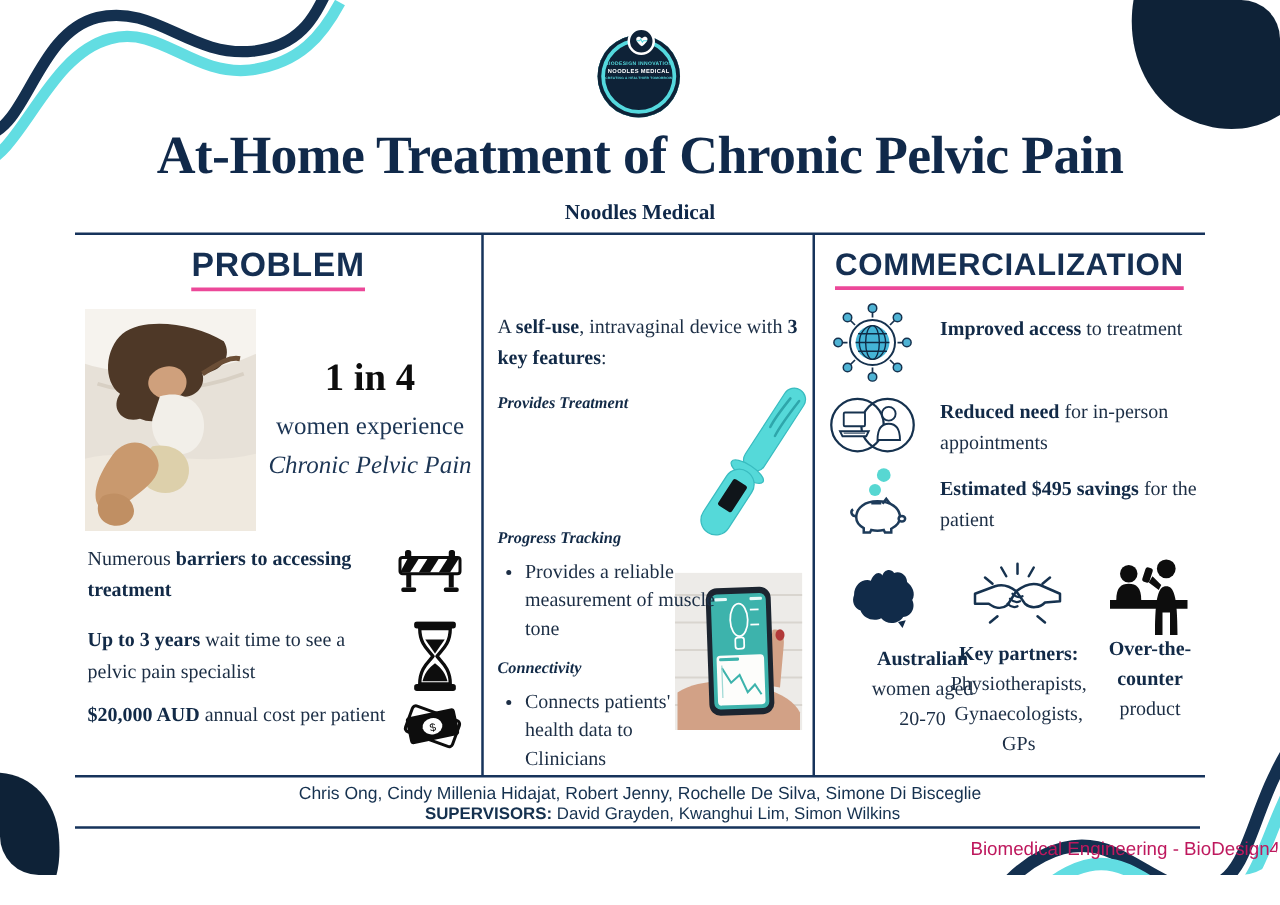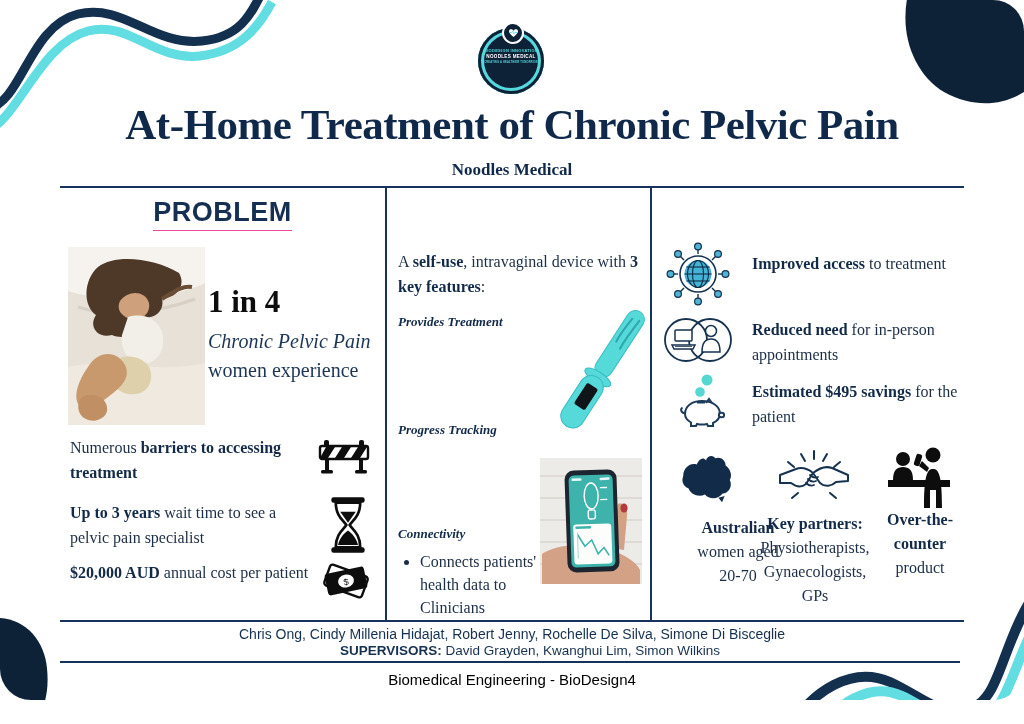--- a/index.html
+++ b/index.html
@@ -24,43 +24,43 @@
   
   #title{left:0;top:100px;width:1024px;text-align:center;font-weight:bold;font-size:43px;
     color:#10294a;letter-spacing:-0.5px;z-index:2;}
   #subtitle{left:0;top:160px;width:1024px;text-align:center;font-weight:bold;font-size:17px;color:#10294a;z-index:2;}
   
   .hrule{background:#16335b;height:2px;z-index:2;}
   .vrule{background:#16335b;width:2px;z-index:2;}
   
   .col-head{z-index:2;text-align:center;font-family:"Liberation Sans",sans-serif;font-weight:bold;
     color:#152f52;}
-  .col-head span{display:inline-block;border-bottom:1px solid #ec4899;padding-bottom:2px;letter-spacing:.5px;}
+  .col-head span{display:inline-block;border-bottom:3px solid #ec4899;padding-bottom:2px;letter-spacing:.5px;}
   
   .body-txt{font-size:16px;line-height:1.55;color:#1c2e45;z-index:2;font-family:Liberation Serif, serif;}
   .body-txt b{color:#122a47;}
   
-  #stat{left:208px;top:284px;width:176px;text-align:left;z-index:2;}
+  #stat{left:208px;top:284px;width:176px;text-align:center;z-index:2;}
   #stat .big{font-size:31px;font-weight:bold;color:#0d0d0d;margin-bottom:10px;}
   #stat .line{font-size:20px;color:#1c3554;margin-top:6px;}
   #stat .line.it{font-style:italic;margin-top:8px;}
   
   .feat-title{font-size:13px;font-weight:bold;font-style:italic;color:#122a47;z-index:2;}
   ul.bullets{margin:0;padding-left:18px;z-index:2;}
   ul.bullets li{font-size:16px;line-height:1.45;color:#1c2e45;}
   
   .market-label{text-align:center;font-size:16px;line-height:1.5;color:#1c2e45;z-index:2;}
   .market-label b{color:#122a47;}
   
   #team-line{left:0;top:626px;width:1024px;text-align:center;font-family:"Liberation Sans",sans-serif;
     font-size:14px;color:#15314f;z-index:2;}
   #supervisor-line{left:0;top:643px;width:1024px;text-align:center;font-family:"Liberation Sans",sans-serif;
     font-size:13.5px;color:#15314f;z-index:2;padding-left:18px;}
-  #program-line{left:0;top:671px;width:1024px;text-align:center;font-family:"Liberation Sans",sans-serif;
-    font-size:15px;color:#000000;z-index:2;}
+  #program-line{left:0;top:671px;width:1024px;text-align:right;font-family:"Liberation Sans",sans-serif;
+    font-size:15px;color:#be185d;z-index:2;}
   .photo-frame{overflow:hidden;z-index:1;}
 </style>
 </head>
 <body>
 
 <div id="poster">
 
   <svg id="decor" viewBox="0 0 1024 724">
 
     <path d="M -10,108 C 22,100 30,26 78,14 C 124,3 152,46 202,41 C 242,37 252,12 264,-12" fill="none" stroke="#14304f" stroke-width="9"></path>
@@ -111,22 +111,22 @@
       <path d="M52,54 C60,43 77,43 81,56 C83,67 72,75 62,72 C53,69 48,62 52,54 Z" fill="#cfa07c"></path>
       <path d="M60,70 C78,65 93,74 95,90 C97,106 86,119 72,116 C58,113 52,100 54,88 Z" fill="#f2efe9"></path>
       <path d="M54,110 C70,107 85,116 83,132 C81,147 64,151 52,144 C43,138 44,119 54,110 Z" fill="#ddd0ab"></path>
       <path d="M20,120 C30,103 49,103 57,118 C63,130 54,140 40,150 C30,158 17,166 11,158 C5,150 10,134 20,120 Z" fill="#c9996e"></path>
       <path d="M14,150 C24,145 37,149 39,160 C41,170 28,177 18,172 C9,168 8,156 14,150 Z" fill="#c08f63"></path>
     </svg>
   </div>
 
   <div id="stat" class="abs serif">
     <div class="big">1 in 4</div>
+    <div class="line">women experience</div>
     <div class="line it">Chronic Pelvic Pain</div>
-    <div class="line">women experience</div>
   </div>
 
   <div class="abs body-txt" style="left:70px;top:436px;width:245px;">
     <span>Numerous </span><b>barriers to accessing treatment</b><span></span>
   </div>
   <svg class="abs" style="left:318px;top:437px;z-index:2;" width="52" height="38" viewBox="0 0 52 38">
     <rect x="6" y="3" width="5" height="8" rx="2" fill="#0d0d0d"></rect>
     <rect x="41" y="3" width="5" height="8" rx="2" fill="#0d0d0d"></rect>
     <rect x="2" y="9" width="48" height="13" rx="2" fill="#ffffff" stroke="#0d0d0d" stroke-width="2.4"></rect>
     <polygon points="8,10 17,10 10,21 2,21" fill="#0d0d0d"></polygon>
@@ -175,20 +175,23 @@
       <rect x="43" y="6" width="18" height="76" rx="9" fill="#55d9d9" stroke="#39bcc0" stroke-width="1"></rect>
       <path d="M49,16 C48,26 47,36 48,44" fill="none" stroke="#2ea6ab" stroke-width="2" stroke-linecap="round"></path>
       <path d="M56,14 C55,26 54,38 55,48" fill="none" stroke="#2ea6ab" stroke-width="2" stroke-linecap="round"></path>
       <ellipse cx="52" cy="84" rx="15" ry="5.5" fill="#55d9d9" stroke="#39bcc0" stroke-width="1"></ellipse>
       <rect x="40" y="84" width="24" height="58" rx="12" fill="#55d9d9" stroke="#39bcc0" stroke-width="1"></rect>
       <rect x="46" y="94" width="13" height="25" rx="2" fill="#10151a"></rect>
     </g>
   </svg>
 
   <div class="abs feat-title" style="left:398px;top:422px;">Progress Tracking</div>
+  <ul class="bullets abs" style="left:402px;top:446px;width:160px;">
+    <li>Provides a reliable measurement of muscle tone</li>
+  </ul>
 
   <div class="abs photo-frame" style="left:540px;top:458px;width:102px;height:126px;">
     <svg width="102" height="126" viewBox="0 0 102 126">
       <rect width="102" height="126" fill="#edebe8"></rect>
       <g stroke="#d9d5cf" stroke-width="1.5">
         <line x1="0" y1="18" x2="102" y2="18"></line>
           <line x1="0" y1="40" x2="102" y2="40"></line>
         <line x1="0" y1="62" x2="102" y2="62"></line>
           <line x1="0" y1="84" x2="102" y2="84"></line>
         <line x1="0" y1="106" x2="102" y2="106"></line>
@@ -213,20 +216,23 @@
         <line x1="37" y1="74" x2="37" y2="100" stroke="#9fd9d5" stroke-width="1"></line>
       </g>
     </svg>
   </div>
 
   <div class="abs feat-title" style="left:398px;top:526px;">Connectivity</div>
   <ul class="bullets abs" style="left:402px;top:550px;width:135px;">
     <li>Connects patients' health data to Clinicians</li>
   </ul>
 
+  <div class="abs col-head" style="left:650px;top:198px;width:315px;font-size:25px;">
+    <span>COMMERCIALIZATION</span>
+  </div>
 
   <svg class="abs" style="left:666px;top:242px;z-index:2;" width="64" height="64" viewBox="0 0 64 64">
     <g stroke="#16324f" stroke-width="1.4">
       <line x1="32" y1="12" x2="32" y2="6"></line>
         <line x1="32" y1="52" x2="32" y2="58"></line>
       <line x1="12" y1="32" x2="6" y2="32"></line>
         <line x1="52" y1="32" x2="58" y2="32"></line>
       <line x1="18" y1="18" x2="14" y2="14"></line>
         <line x1="46" y1="18" x2="50" y2="14"></line>
       <line x1="18" y1="46" x2="14" y2="50"></line>

